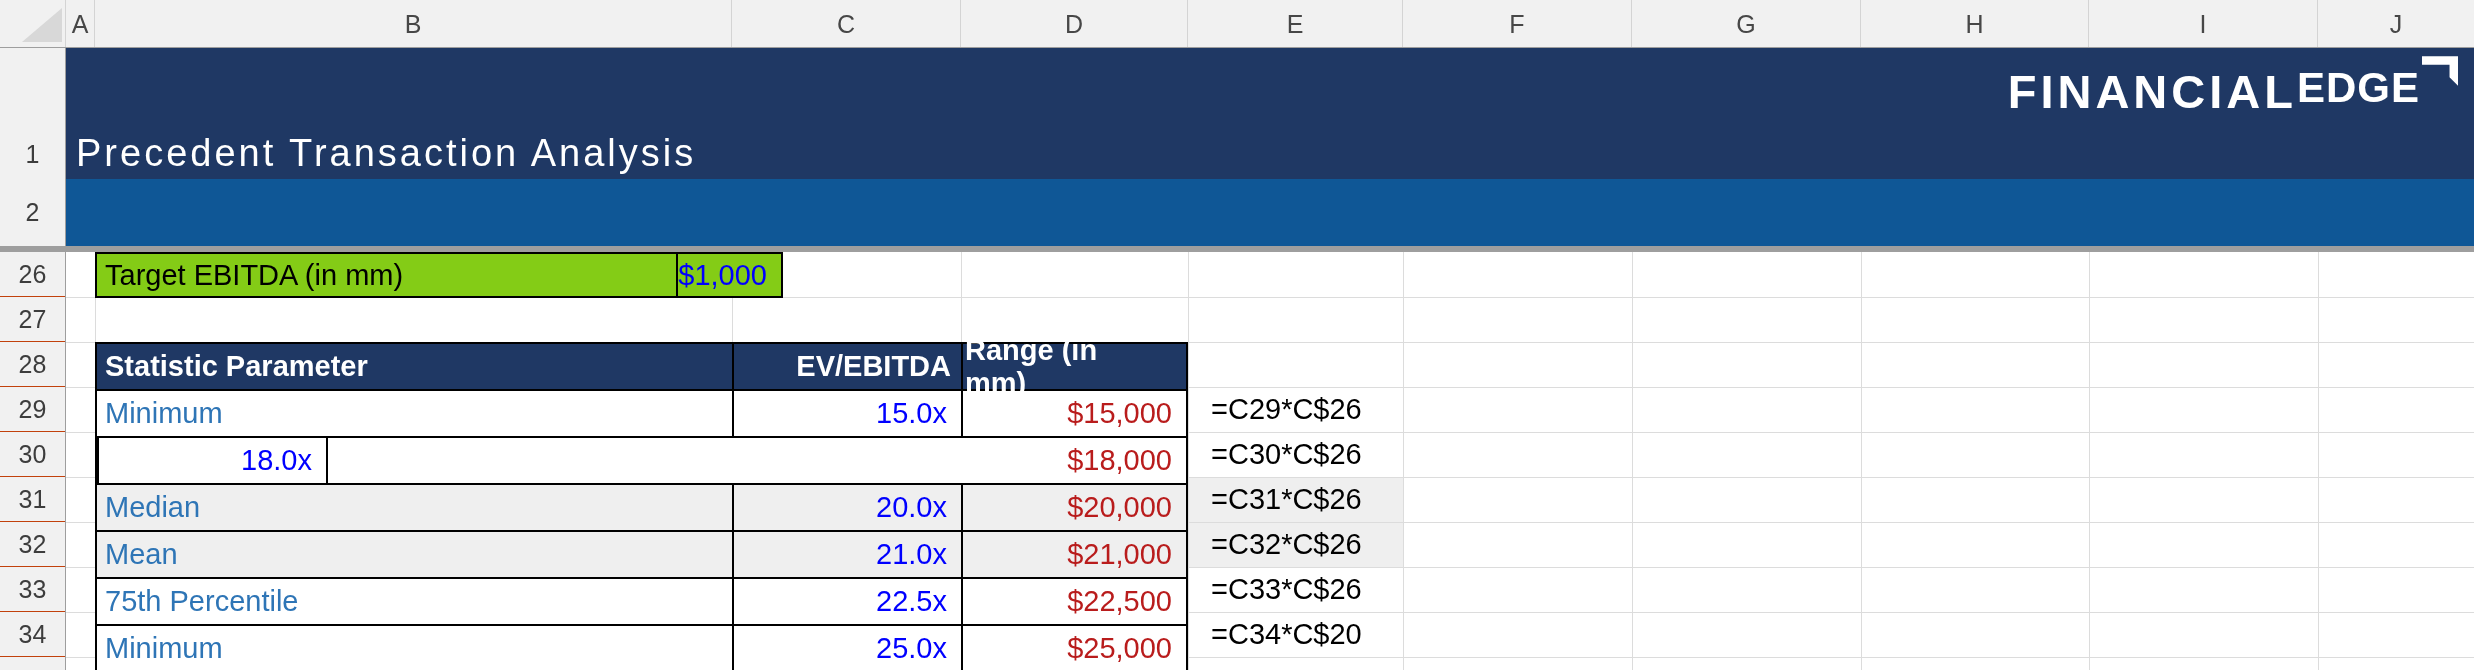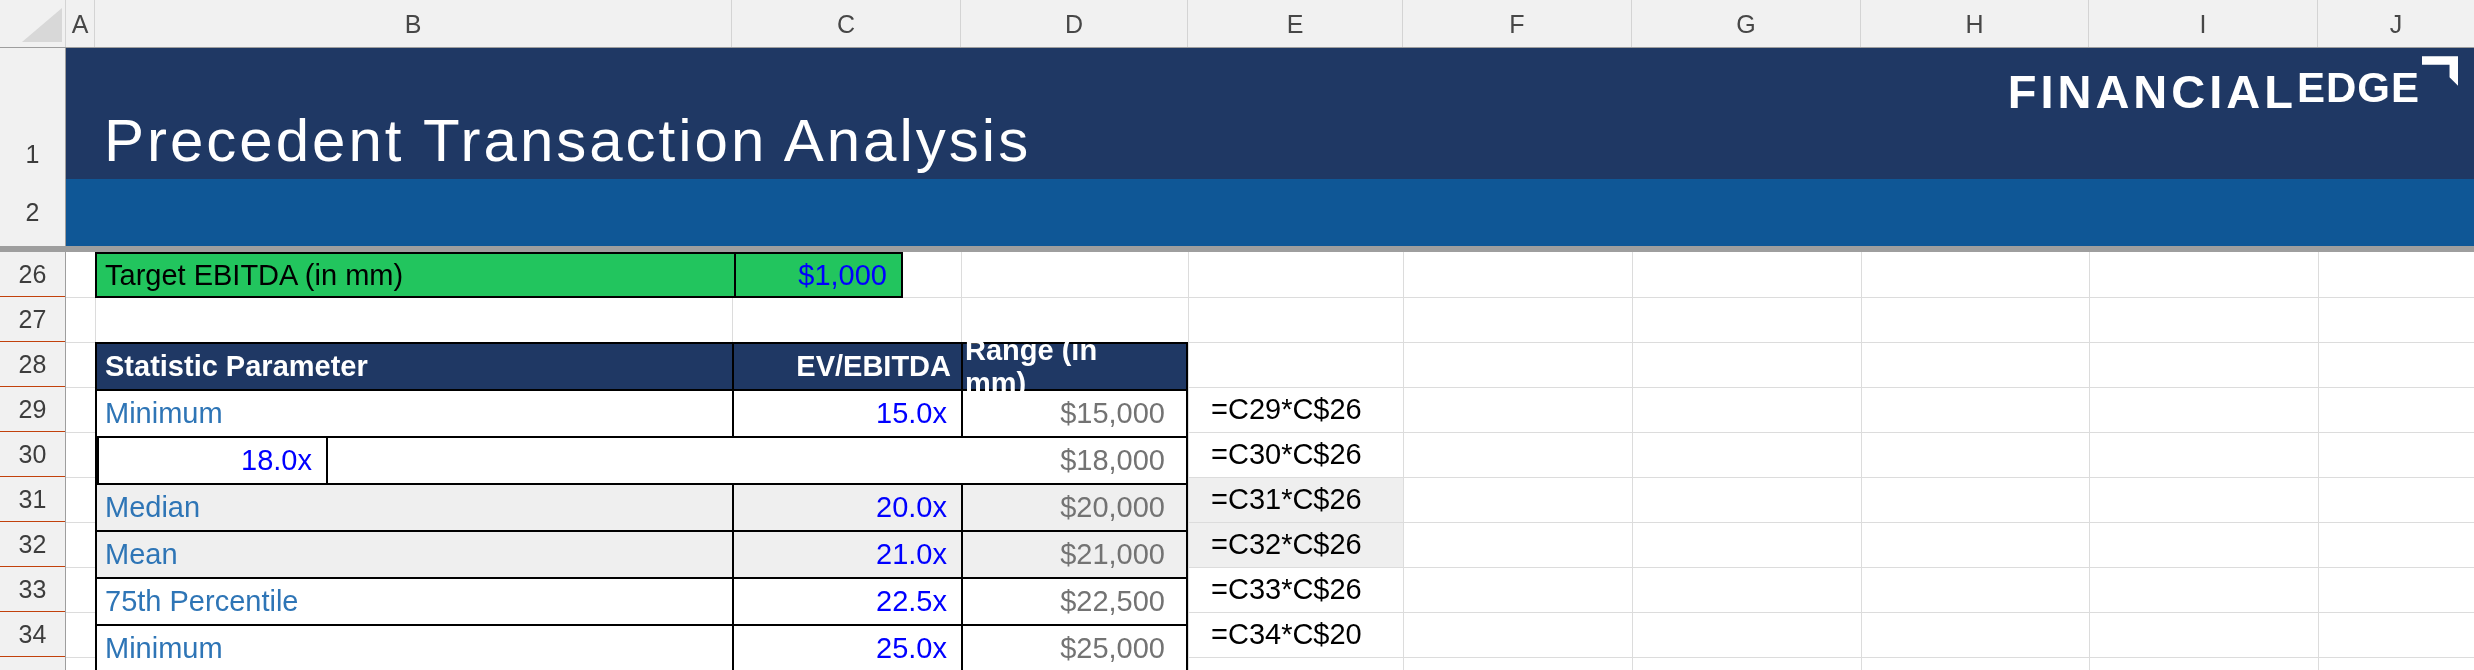--- a/index.html
+++ b/index.html
@@ -19,52 +19,52 @@
   .gutter{position:absolute;left:0;top:48px;width:66px;height:622px;display:flex;
           flex-direction:column;background:#F1F1F1;border-right:1px solid #9E9E9E;box-sizing:border-box;}
   .gut-cell{box-sizing:border-box;display:flex;align-items:center;justify-content:center;
             color:#3D3D3D;font-size:25px;border-bottom:1px solid #c2410c;}
   .gut-r1{align-items:flex-end;padding-bottom:10px;border-bottom:none;}
   .gut-r2{border-bottom:none;}
   .gut-spacer{border-bottom:none;}
 
   
   .banner{position:absolute;left:66px;top:48px;width:2408px;height:131px;background:#1F3864;}
-  .title{position:absolute;left:10px;bottom:4px;color:#ffffff;font-size:60px;
-         font-weight:400;letter-spacing:3px;white-space:nowrap;margin-left:28px;}
+  .title{position:absolute;left:10px;bottom:4px;color:#ffffff;font-size:38px;
+         font-weight:400;letter-spacing:3px;white-space:nowrap;}
   .logo{position:absolute;right:16px;top:16px;display:flex;align-items:flex-start;color:#ffffff;}
   .logo-thin{font-size:47px;font-weight:700;letter-spacing:4px;}
   .logo-bold{font-size:42px;font-weight:700;letter-spacing:1px;}
   .logo-mark{margin-left:2px;margin-top:-8px;}
   .band2{position:absolute;left:66px;top:179px;width:2408px;height:67px;background:#0F5796;}
   .divider{position:absolute;left:0;top:246px;width:2474px;height:6px;background:#9E9E9E;}
 
   
   .grid{position:absolute;left:66px;top:252px;width:2408px;height:418px;background:#ffffff;}
   .vline{position:absolute;top:0;width:1px;height:418px;background:#DCDCDC;}
   .hline{position:absolute;left:0;height:1px;width:2408px;background:#DCDCDC;}
   .shade-e{position:absolute;left:1122px;top:225px;width:215px;height:90px;background:#EFEFEF;}
 
   
-  .ebitda-box{position:absolute;left:95px;top:252px;width:808px;height:46px;border:2px solid #000;
-              box-sizing:border-box;display:flex;background:#22c55e;font-size:29px;}
+  .ebitda-box{position:absolute;left:95px;top:252px;width:688px;height:46px;border:2px solid #000;
+              box-sizing:border-box;display:flex;background:#84cc16;font-size:29px;}
   .eb-label{width:637px;box-sizing:border-box;display:flex;align-items:center;padding-left:8px;color:#000;}
   .eb-value{flex:1;box-sizing:border-box;display:flex;align-items:center;justify-content:flex-end;
             padding-right:14px;border-left:2px solid #000;color:#0000FF;}
 
   
   .ptable{position:absolute;left:95px;top:342px;width:1093px;border:2px solid #000;
           box-sizing:border-box;background:#fff;font-size:29px;}
   .trow{display:flex;height:45px;box-sizing:border-box;}
   .trow + .trow{border-top:2px solid #000;height:47px;}
   .cell-p{width:635px;box-sizing:border-box;display:flex;align-items:center;padding-left:8px;color:#2E75B6;}
   .cell-m{width:229px;box-sizing:border-box;display:flex;align-items:center;justify-content:flex-end;
           padding-right:14px;border-left:2px solid #000;color:#0000FF;}
   .cell-r{flex:1;box-sizing:border-box;display:flex;align-items:center;justify-content:flex-end;
-          padding-right:21px;border-left:2px solid #000;color:#737373;}
+          padding-right:14px;border-left:2px solid #000;color:#b91c1c;}
   .thead{background:#1F3864;font-weight:bold;}
   .thead .cell-p,.thead .cell-m,.thead .cell-r{color:#ffffff;}
   .thead .cell-r{justify-content:center;padding-right:20px;padding-left:2px;}
   .thead .cell-m{padding-right:10px;}
   .shaded{background:#EFEFEF;}
 
   
   .fcol{position:absolute;left:1190px;top:387px;width:213px;font-size:29px;padding-left:15px;}
   .fcell{height:45px;box-sizing:border-box;display:flex;align-items:center;padding-left:6px;color:#000;}
 </style>

